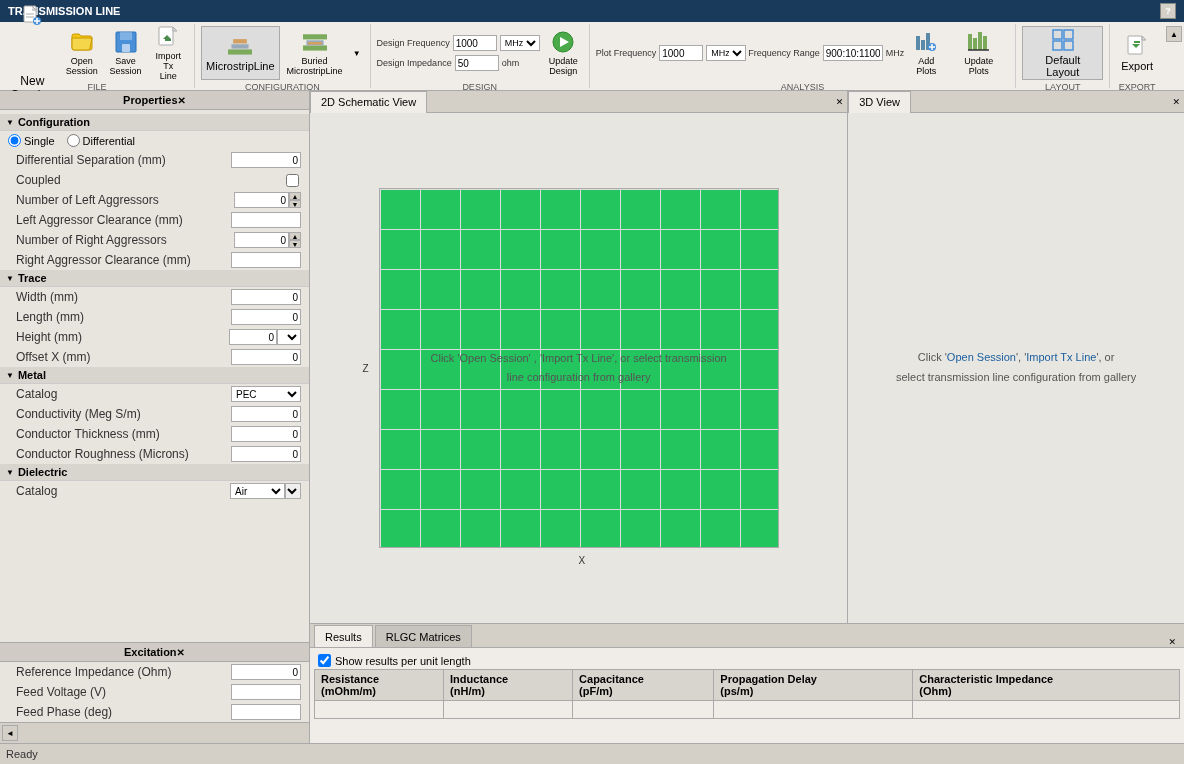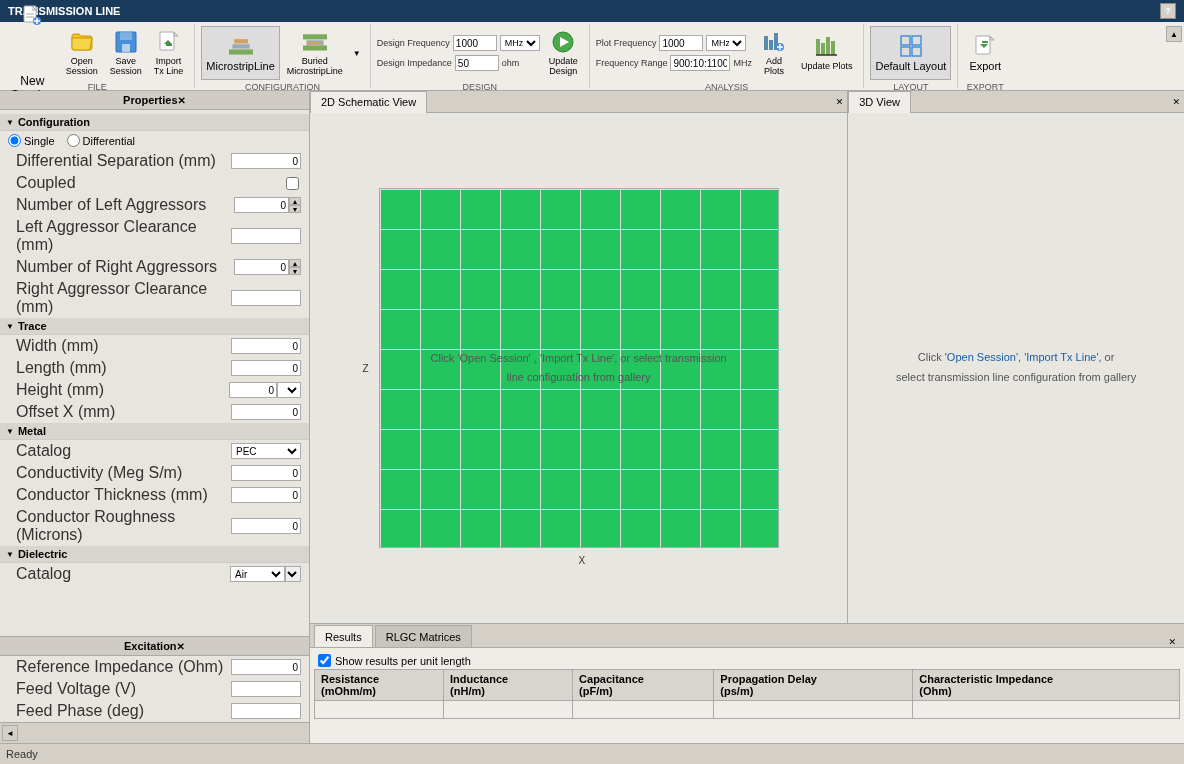--- a/index.html
+++ b/index.html
@@ -105,21 +105,21 @@
       cursor: pointer;
       border-bottom: 1px solid #ccc;
     }
     .section-header .arrow { font-size: 8px; }
     .form-row {
       display: flex;
       align-items: center;
       padding: 2px 8px 2px 16px;
       min-height: 20px;
     }
-    .form-label { flex: 1; color: #333; font-size: 16px; }
+    .form-label { flex: 1; color: #333; font-size: 12px; }
     .form-input {
       width: 70px; height: 16px; border: 1px solid #aaa; background: white;
       font-size: 10px; padding: 0 2px; text-align: right;
     }
     .form-input-group { display: flex; align-items: center; }
     .spin-btn { width: 12px; height: 8px; border: 1px solid #aaa; background: #d4d0c8; font-size: 7px; cursor: pointer; display: flex; align-items: center; justify-content: center; }
     .form-select { width: 70px; height: 16px; border: 1px solid #aaa; background: white; font-size: 10px; }
     .form-checkbox { margin-right: 2px; }
     .radio-group { display: flex; gap: 12px; padding: 3px 8px; }
     .radio-label { display: flex; align-items: center; gap: 3px; font-size: 10px; }
@@ -358,21 +358,21 @@
               </svg>
           </div>
           <span style="font-size:9px;text-align:center;">Update<br>Design</span>
         </div>
       </div>
       <div class="ribbon-group-label">DESIGN</div>
     </div>
 
     <div class="ribbon-group">
       <div style="display:flex;align-items:center;gap:4px;flex:1;">
-        <div style="display:flex;flex-direction:column;gap:2px;justify-content:center;height:54px;">
+        <div style="display:flex;flex-direction:row;gap:2px;justify-content:center;height:54px;">
           <div class="ribbon-field-row">
             <span class="ribbon-label">Plot Frequency</span>
             <input class="ribbon-input" value="1000" style="width: 44px;">
             <select class="ribbon-select" style="width:40px;height:16px;font-size:9px;border:1px solid #aaa;">
               <option>MHz</option><option>GHz</option>
             </select>
           </div>
           <div class="ribbon-field-row">
             <span class="ribbon-label">Frequency Range</span>
             <input class="ribbon-input" value="900:10:1100" style="width: 60px;">

